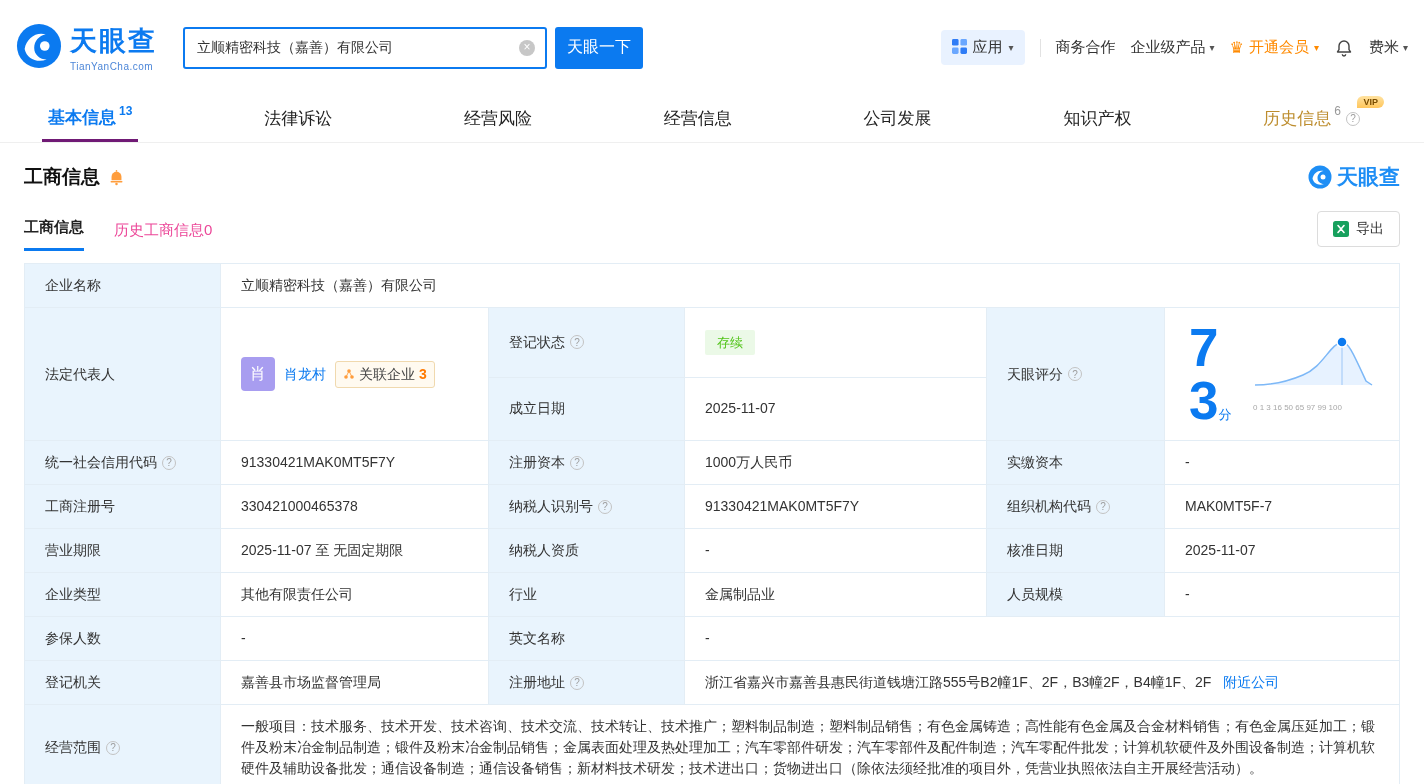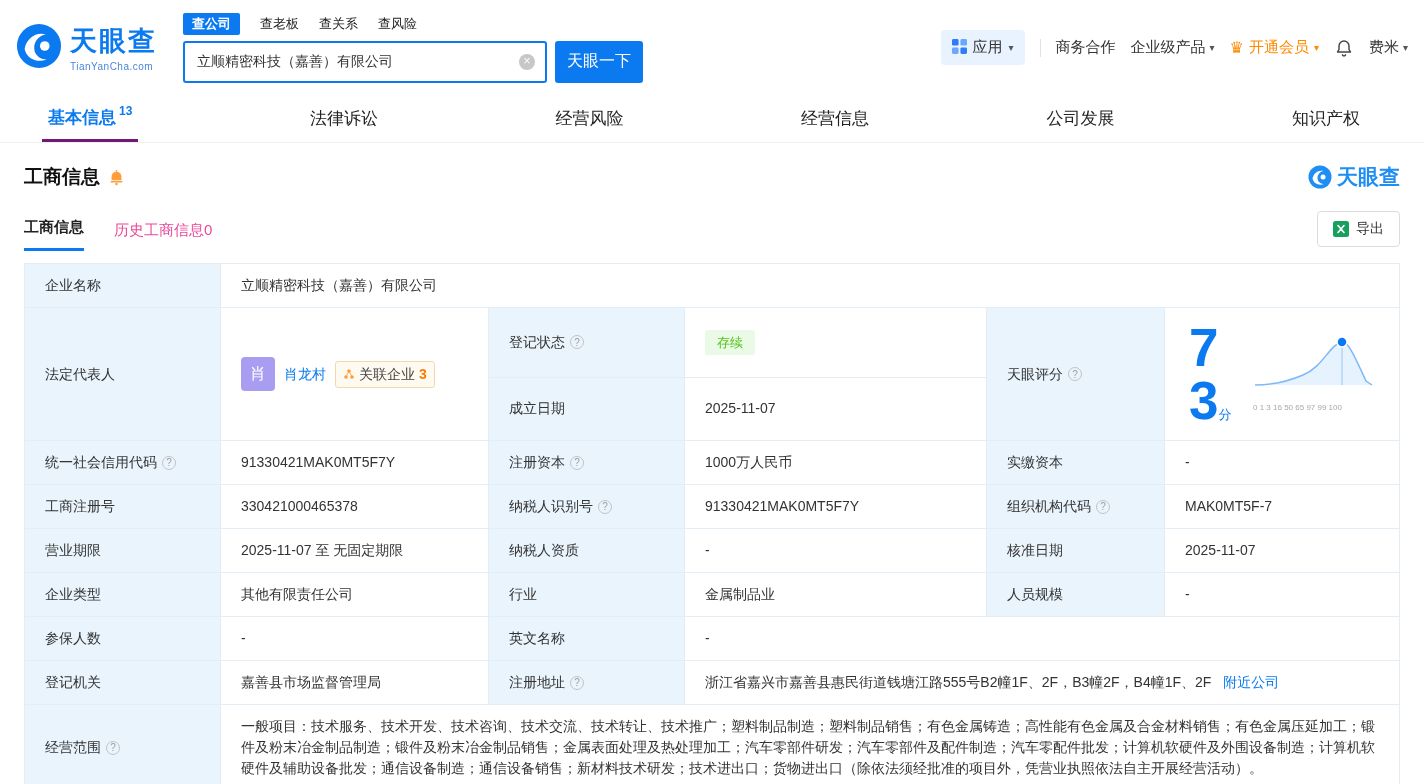--- a/index.html
+++ b/index.html
@@ -97,26 +97,20 @@
       </svg>
     </span>
     <span>
       <div class="logo-text-cn">天眼查</div>
       <div class="logo-text-en">TianYanCha.com</div>
     </span>
   </div>
 
 
   <div class="search-area">
-    <div class="search-tabs">
-      <span class="stab active">查公司</span>
-      <span class="stab">查老板</span>
-      <span class="stab">查关系</span>
-      <span class="stab">查风险</span>
-    </div>
     <div class="search-row">
       <div class="search-box">
         <input type="text" value="立顺精密科技（嘉善）有限公司" style="">
         <span class="clear-ic">×</span>
       </div>
       <button class="search-btn">天眼一下</button>
     </div>
   </div>
 
   <div class="top-right">
@@ -169,20 +163,26 @@
   </div>
   <div class="mtab">
     <span>经营信息</span>
   </div>
   <div class="mtab">
     <span>公司发展</span>
   </div>
   <div class="mtab">
     <span>知识产权</span>
   </div>
+  <div class="mtab gold">
+    <span class="vip-pill">VIP</span>
+    <span>历史信息</span>
+    <span class="cnt">6</span>
+    <span class="q-ic">?</span>
+  </div>
 </nav>
 
 <div class="section-wrap">
   <div class="title-row">
     <span class="sec-title">工商信息</span>
     <span class="alarm">
       <svg width="17" height="17" viewBox="0 0 24 24" fill="#ff9d3c">
         <path d="M12 4 a7 7 0 0 1 7 7 v5 h-14 v-5 a7 7 0 0 1 7 -7 z"></path>
         <rect x="3.5" y="17" width="17" height="2.2" rx="1.1"></rect>
         <circle cx="12" cy="21.3" r="1.8"></circle>

